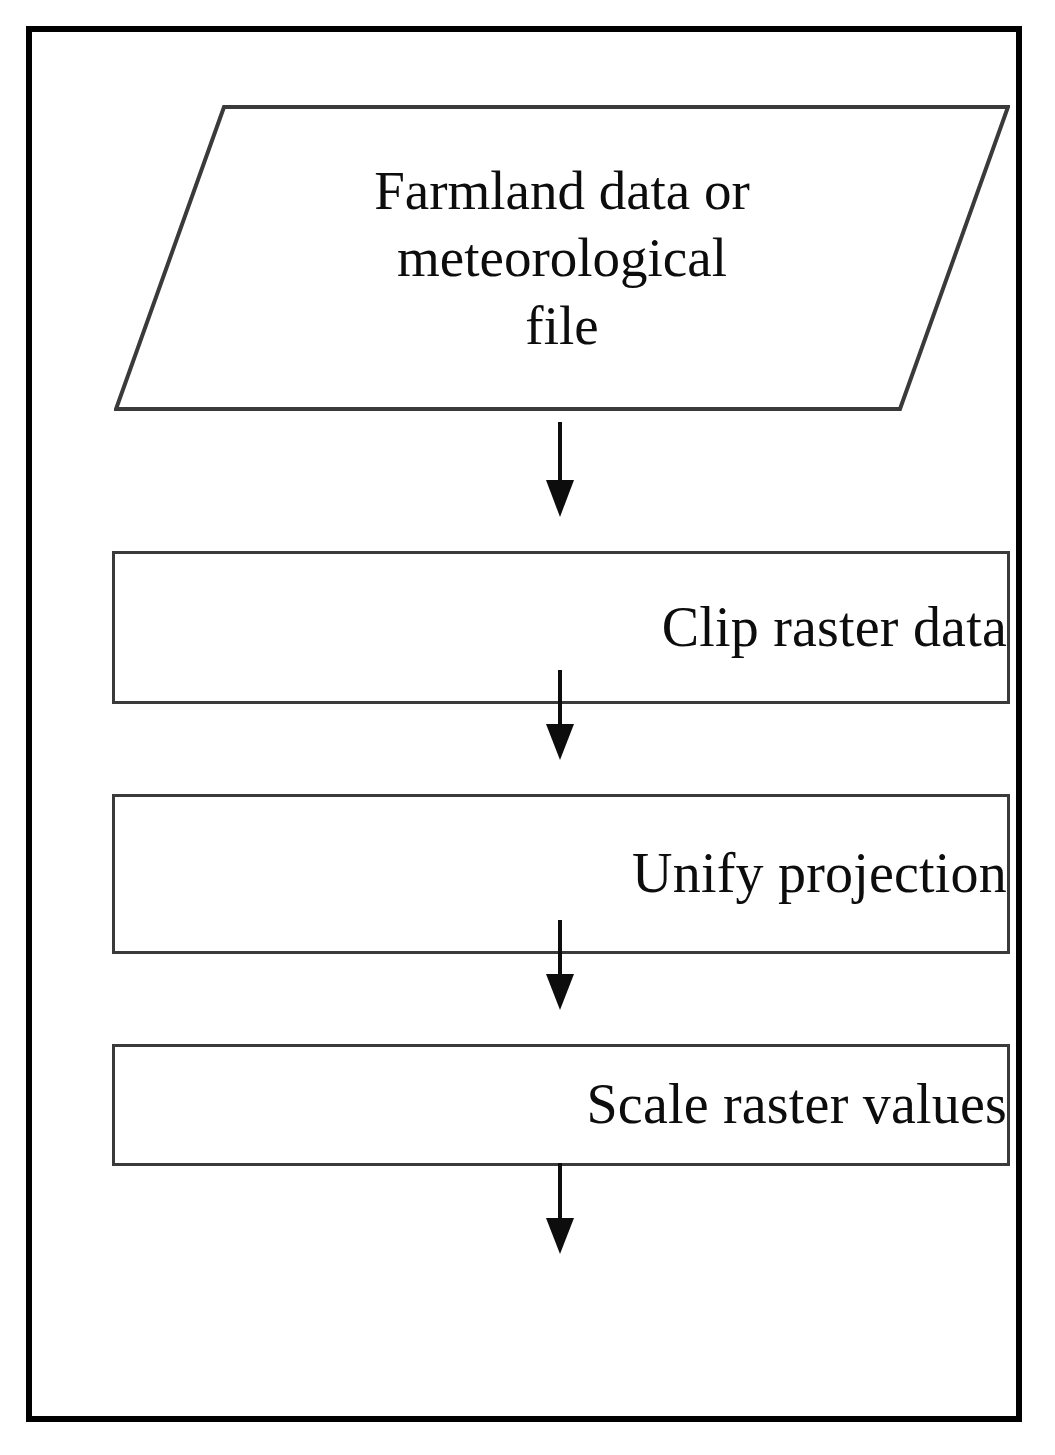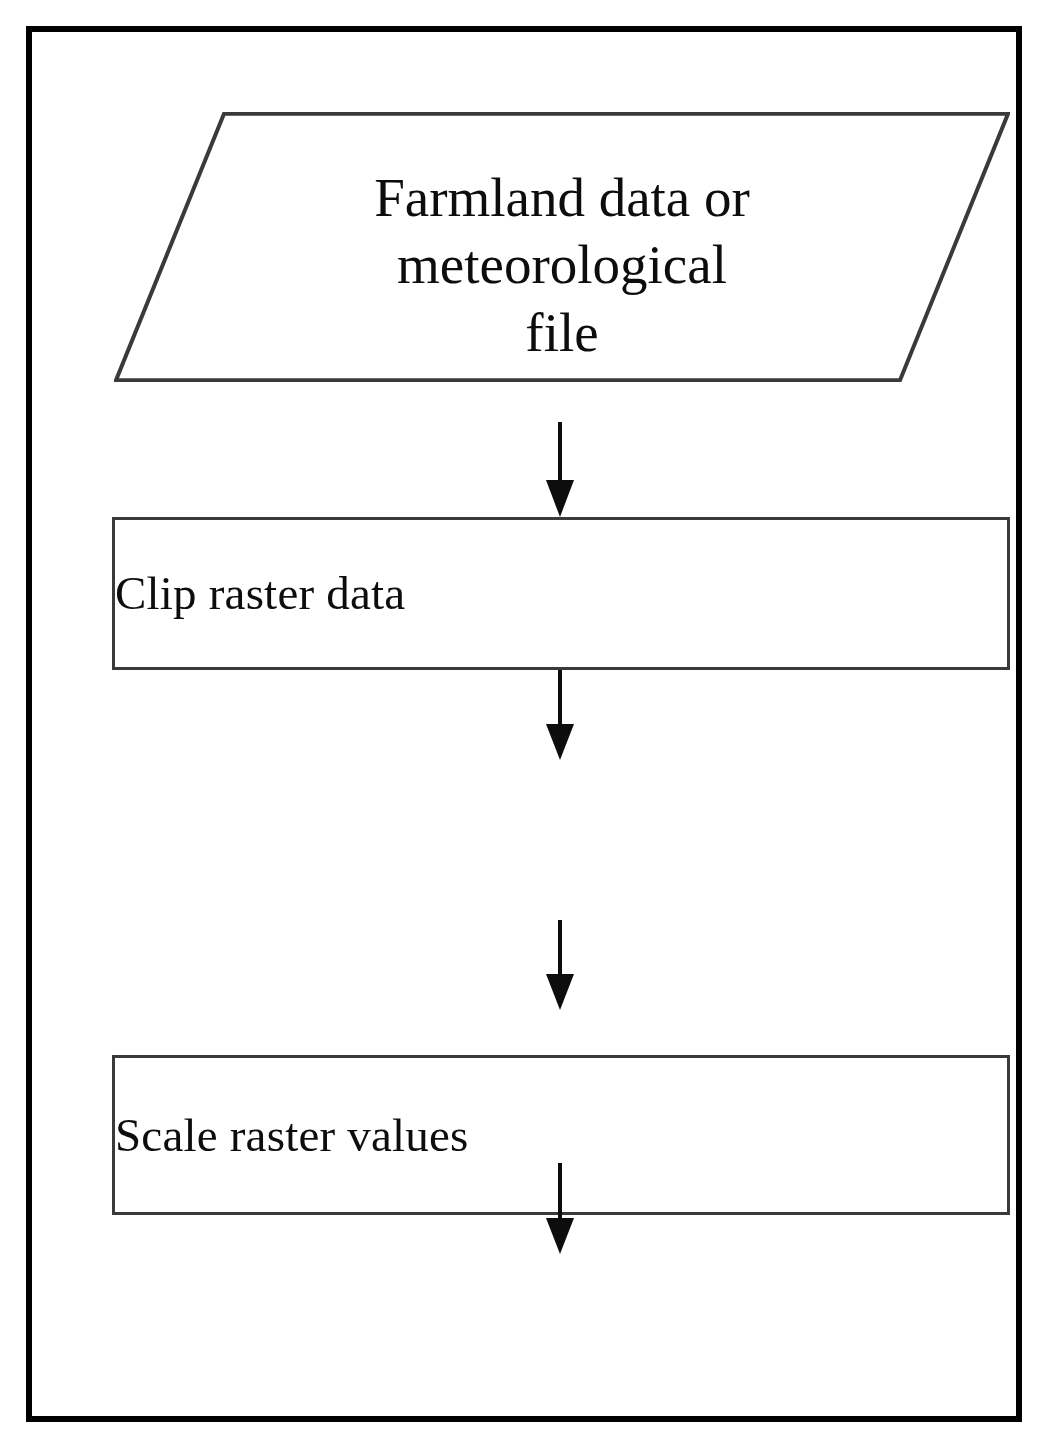--- a/index.html
+++ b/index.html
@@ -34,41 +34,42 @@
     background: #ffffff;
   }
 
   
   .node {
     position: absolute;
     box-sizing: border-box;
     background: #ffffff;
     display: flex;
     align-items: center;
-    justify-content: flex-start;
+    justify-content: flex-end;
     text-align: center;
     color: #0d0d0d;
-    font-size: 47px;
+    font-size: 56px;
     line-height: 1.03;
     letter-spacing: 0.2px;
+    margin-top: 34px;
   }
 
   .process-node {
     border: 3px solid #3a3a3a;
     left: 80px;
     width: 898px;
   }
 
   
   #node-input-wrap {
     position: absolute;
     left: 82px;
-    top: 80px;
+    top: 73px;
     width: 896px;
-    height: 270px;
+    height: 306px;
   }
   #node-input-shape {
     position: absolute;
     inset: 0;
   }
   #node-input-shape svg {
     display: block;
     width: 100%;
     height: 100%;
   }
@@ -83,21 +84,21 @@
     justify-content: center;
     text-align: center;
     font-size: 55px;
     line-height: 1.22;
     color: #0d0d0d;
   }
 
   
   #node-clip      { top: 485px;  height: 153px; }
   #node-unify     { top: 728px;  height: 160px; }
-  #node-scale     { top: 1023px;  height: 160px; }
+  #node-scale     { top: 978px;  height: 122px; }
   #node-generate  { top: 1222px; height: 159px; }
 
   
   .connector {
     position: absolute;
     left: 512px;
     width: 32px;
   }
   .connector svg { display: block; width: 32px; height: 100%; }
 
@@ -139,20 +140,23 @@
       <span>Clip raster data</span>
     </div>
 
     <div class="connector" id="connector-2">
       <svg viewBox="0 0 32 90" preserveAspectRatio="none" aria-hidden="true">
         <line x1="16" y1="0" x2="16" y2="62" stroke="#0d0d0d" stroke-width="4"></line>
         <polygon points="16,90 2,54 30,54" fill="#0d0d0d"></polygon>
       </svg>
     </div>
 
+    <div class="node process-node" id="node-unify">
+      <span>Unify projection</span>
+    </div>
 
     <div class="connector" id="connector-3">
       <svg viewBox="0 0 32 90" preserveAspectRatio="none" aria-hidden="true">
         <line x1="16" y1="0" x2="16" y2="62" stroke="#0d0d0d" stroke-width="4"></line>
         <polygon points="16,90 2,54 30,54" fill="#0d0d0d"></polygon>
       </svg>
     </div>
 
     <div class="node process-node" id="node-scale">
       <span>Scale raster values</span>

